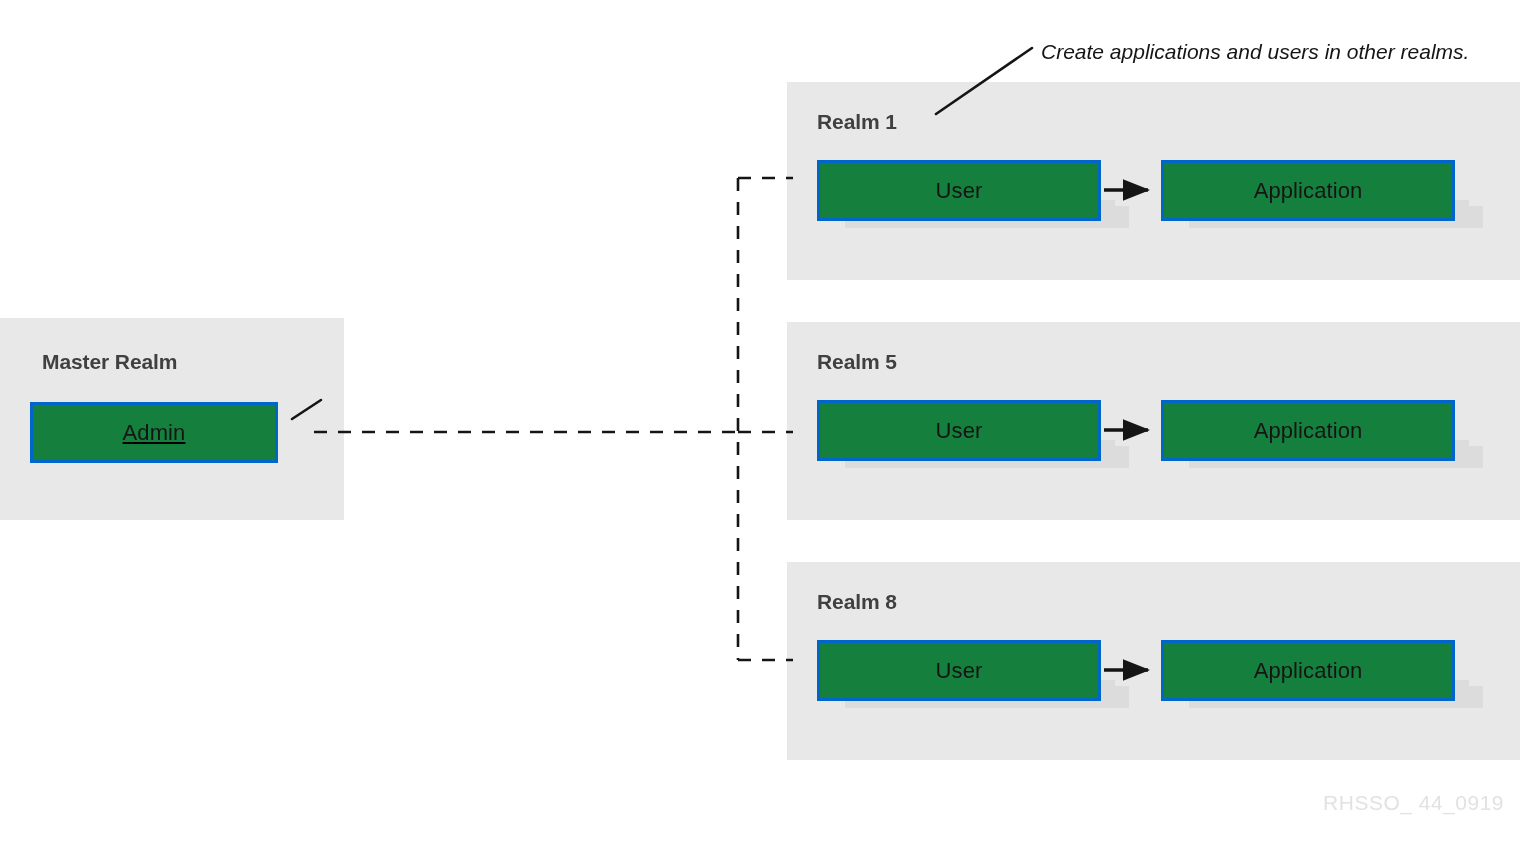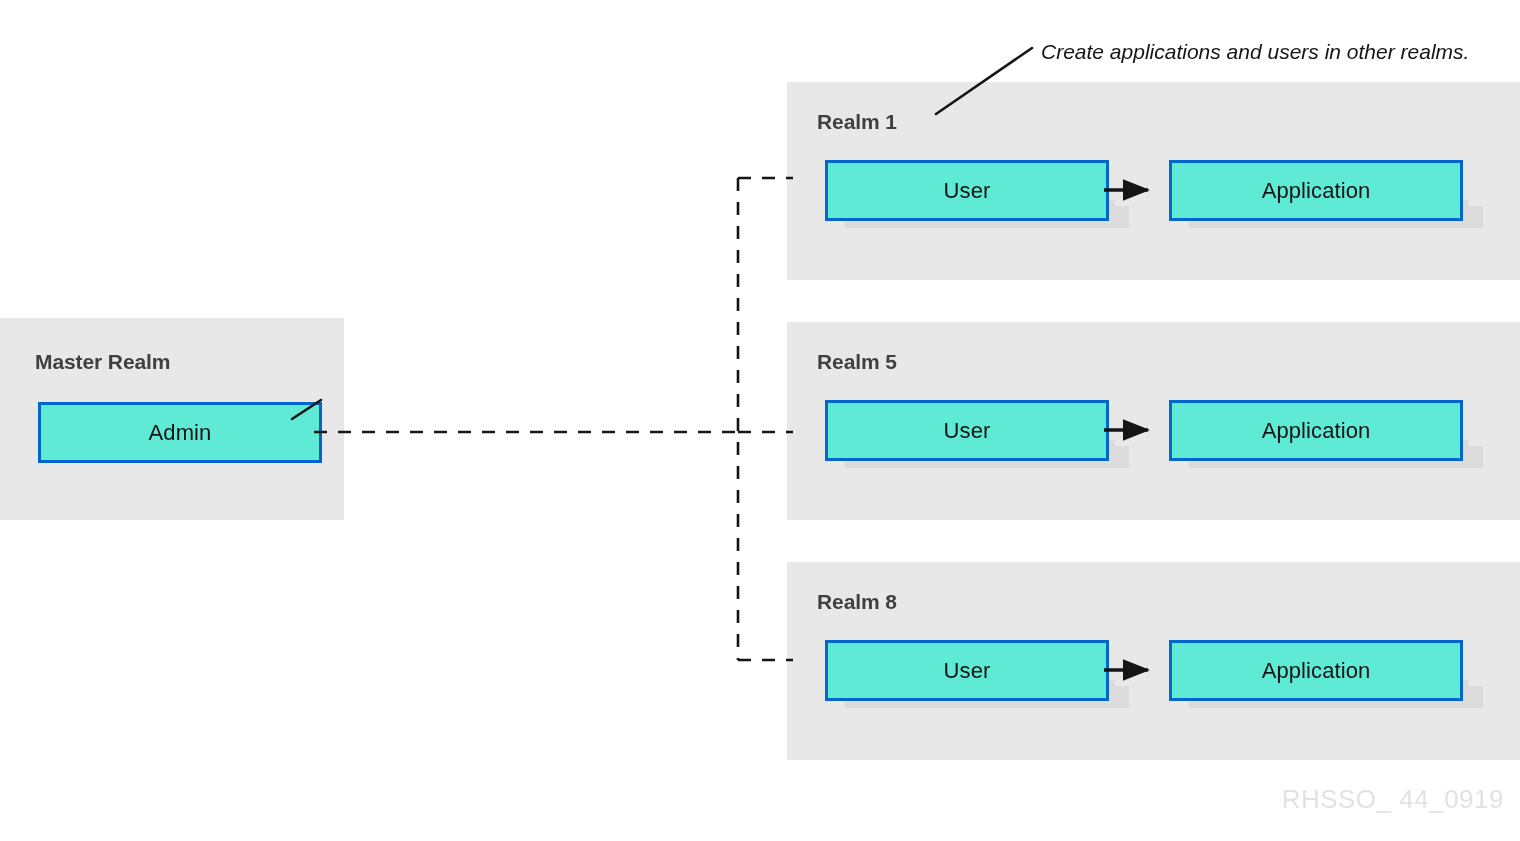--- a/index.html
+++ b/index.html
@@ -38,27 +38,26 @@
     position: absolute;
   }
   .stack-2, .stack-1 {
     position: absolute;
     background: #dcdcdc;
   }
   .entity-box {
     position: absolute;
     left: 0;
     top: 0;
-    background: #5eead4;
+    background: #15803d;
     border: 3px solid #0066cc;
     box-sizing: border-box;
     display: flex;
     align-items: center;
     justify-content: center;
-    margin-left: 8px;
   }
   .entity-label {
     font-size: 22px;
     color: #151515;
     letter-spacing: 0.1px;
     white-space: nowrap;
   }
 
   
   .annotation {
@@ -79,36 +78,36 @@
     width: 1520px;
     height: 841px;
     pointer-events: none;
   }
 
   
   .watermark {
     position: absolute;
     right: 16px;
     bottom: 26px;
-    font-size: 26px;
+    font-size: 21px;
     color: #e2e2e2;
     letter-spacing: 0.5px;
     white-space: nowrap;
   }
 </style>
 </head>
 <body>
 
 <div id="canvas">
 
   <div class="panel" style="left:0px; top:318px; width:344px; height:202px;"></div>
-  <div class="panel-title" style="left:35px; top:350px;">Master Realm</div>
+  <div class="panel-title" style="left:42px; top:350px;">Master Realm</div>
 
   <div class="boxwrap" style="left:30px; top:402px; width:284px; height:61px;">
-    <div class="entity-box" style="width:284px; height:61px;">
+    <div class="entity-box" style="width:248px; height:61px;text-decoration:underline;">
       <span class="entity-label">Admin</span>
     </div>
   </div>
 
   <div class="panel" style="left:787px; top:82px; width:733px; height:198px;"></div>
   <div class="panel-title" style="left:817px; top:110px;">Realm 1</div>
 
   <div class="boxwrap" style="left:817px; top:160px; width:284px; height:61px;">
     <div class="stack-2" style="left:28px; top:46px; width:284px; height:22px;"></div>
     <div class="stack-1" style="left:14px; top:40px; width:284px; height:18px;"></div>

